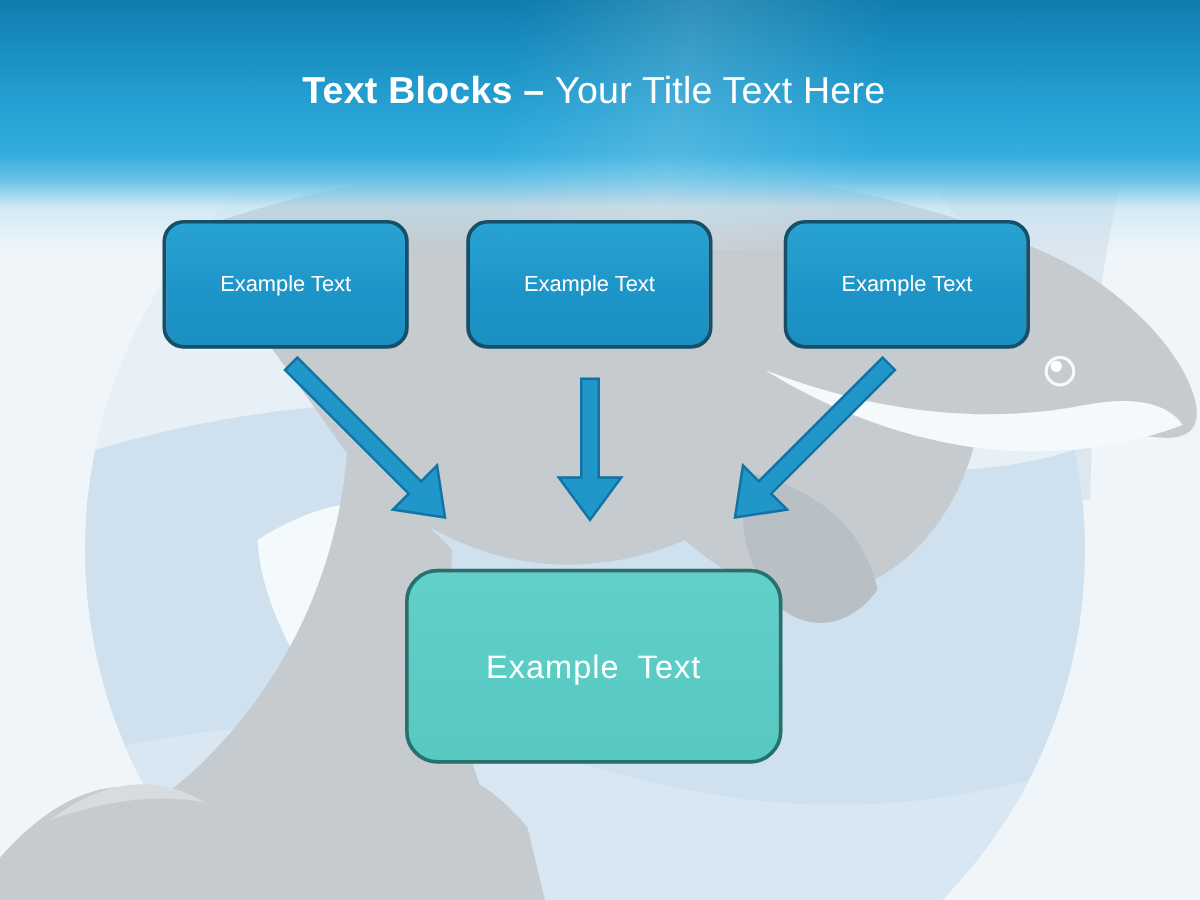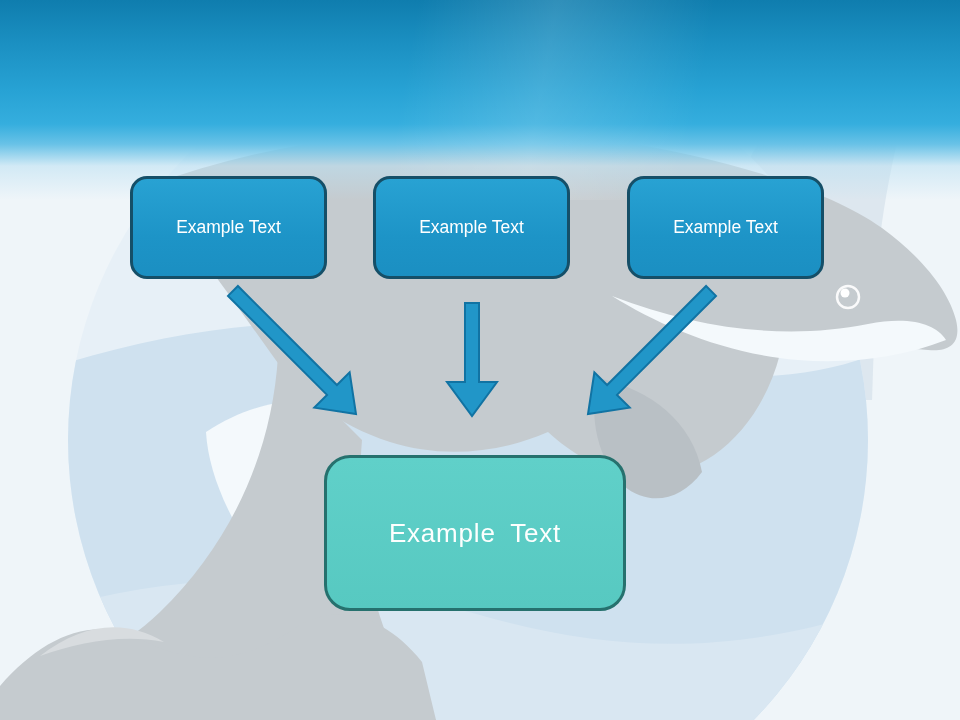--- a/index.html
+++ b/index.html
@@ -116,20 +116,21 @@
              C 332,602 382,612 422,662
              L 436,720 L 0,720 Z" fill="#c5cbcf"></path>
     <path d="M 40,656 C 82,624 124,618 164,642 C 122,634 80,642 40,656 Z" fill="#d8dcdf"></path>
 
     <circle cx="848" cy="297" r="11" fill="none" stroke="#ffffff" stroke-width="2.5" opacity="0.9"></circle>
     <circle cx="845" cy="293" r="4.5" fill="#ffffff"></circle>
   </svg>
 
   <div class="header"></div>
 
+  <h1 class="title"><span class="t-bold">Text Blocks –</span><span class="t-reg">&nbsp;<span>Your Title Text Here</span></span></h1>
 
   <svg class="arrows" viewBox="0 0 960 720" aria-hidden="true">
 
     <polygon points="349,240 363,240 363,380 381,380 356,414 331,380 349,380" transform="rotate(-45 356 414)" fill="#2196c8" stroke="#1173a3" stroke-width="2"></polygon>
 
     <polygon points="465,303 479,303 479,382 497,382 472,416 447,382 465,382" fill="#2196c8" stroke="#1173a3" stroke-width="2"></polygon>
 
     <polygon points="581,240 595,240 595,380 613,380 588,414 563,380 581,380" transform="rotate(45 588 414)" fill="#2196c8" stroke="#1173a3" stroke-width="2"></polygon>
   </svg>
 

